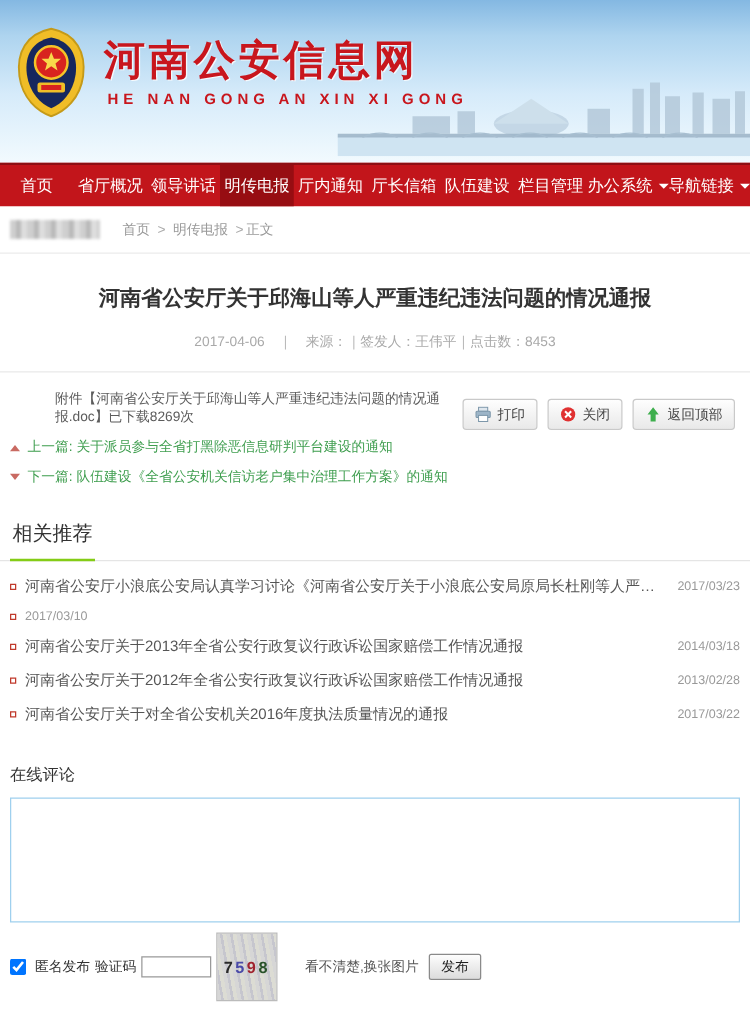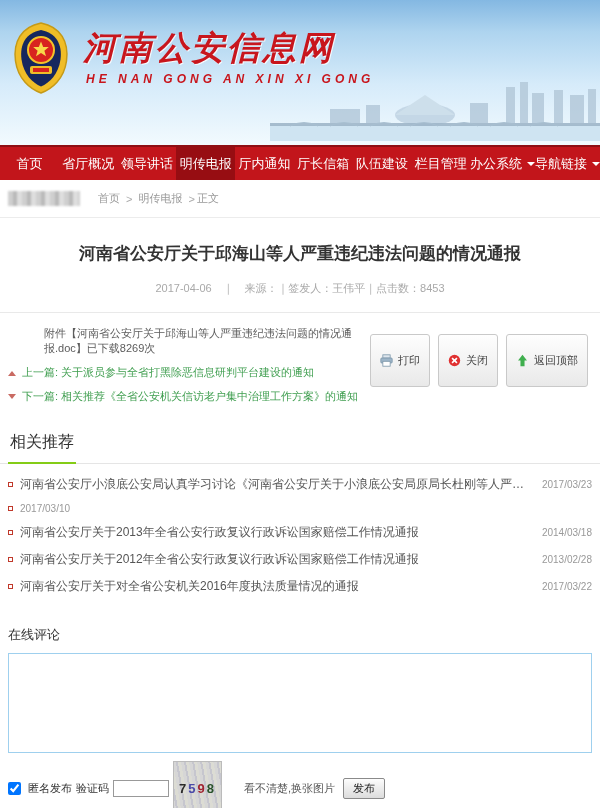--- a/index.html
+++ b/index.html
@@ -1,19 +1,19 @@
 <!DOCTYPE html>
 <html><head>
 <meta charset="utf-8">
 <style>
   html,body{margin:0;padding:0;background:#fff;width:600px;font-family:"Liberation Sans","DejaVu Sans",sans-serif;}
   *{box-sizing:border-box;}
 
   
-  .header{position:relative;height:145px;background:linear-gradient(180deg,#84b8e2 0%,#aed4ef 22%,#d6ebfa 58%,#f2fafe 100%);overflow:hidden;font-style:italic;}
+  .header{position:relative;height:130px;background:linear-gradient(180deg,#84b8e2 0%,#aed4ef 22%,#d6ebfa 58%,#f2fafe 100%);overflow:hidden;}
   .badge{position:absolute;left:10px;top:20px;}
   .site-title{position:absolute;left:83px;top:26px;color:#c8161d;font-size:33px;font-weight:bold;letter-spacing:3px;text-shadow:1px 1px 0 rgba(255,255,255,.8);}
   .site-sub{position:absolute;left:86px;top:72px;color:#c8161d;font-size:12px;font-weight:bold;letter-spacing:4px;}
   .cityscape{position:absolute;right:0;bottom:0;}
 
   
   .nav{display:flex;height:35px;background:#c2151b;border-top:2px solid #8e0f14;}
   .nav-item{flex:1;display:flex;align-items:center;justify-content:center;color:#fff;font-size:13px;cursor:pointer;white-space:nowrap;}
   .nav-item.active{background:#970d12;}
   .caret{width:0;height:0;border:4px solid transparent;border-top-color:#fff;margin-left:5px;margin-top:5px;}
@@ -29,21 +29,21 @@
   .article-meta{margin:15px 0 16px;text-align:center;font-size:11px;color:#a9a9a9;}
   .sep{border:none;border-top:1px solid #e9e9e9;margin:0;}
 
   .attach-row{display:flex;justify-content:space-between;padding:13px 8px 4px;}
   .attach-line{font-size:11px;color:#5c5c5c;margin-bottom:4px;margin-left:36px;}
   .pn-link{display:flex;align-items:center;font-size:11px;color:#3f9e4f;margin-top:9px;cursor:pointer;text-align:right;}
   .tri-up{width:0;height:0;border:4px solid transparent;border-bottom:5px solid #c96a62;margin-right:6px;margin-top:-3px;}
   .tri-down{width:0;height:0;border:4px solid transparent;border-top:5px solid #c96a62;margin-right:6px;margin-top:3px;}
 
   .toolbar{display:flex;gap:8px;align-items:flex-start;padding:8px 4px 0 0;}
-  .tool-btn{display:flex;align-items:center;gap:5px;border:1px solid #c9c9c9;border-radius:3px;background:linear-gradient(#fefefe,#e9e9e9);font-size:11px;color:#444;padding:18px 9px;cursor:pointer;white-space:nowrap;}
+  .tool-btn{display:flex;align-items:center;gap:5px;border:1px solid #c9c9c9;border-radius:3px;background:linear-gradient(#fefefe,#e9e9e9);font-size:11px;color:#444;padding:4px 9px;cursor:pointer;white-space:nowrap;}
 
   
   .related{margin-top:20px;}
   .related-head{padding:0 8px;border-bottom:1px solid #e5e5e5;}
   .related-title{display:inline-block;font-size:16px;color:#333;padding:4px 2px 9px;border-bottom:2px solid #84cc16;margin-bottom:-1px;}
   .related-list{padding:7px 8px 2px;}
   .rel-item{display:flex;align-items:center;padding:5px 0;}
   .bullet{width:5px;height:5px;border:1px solid #c0392b;background:#fff;margin-right:7px;flex:none;}
   .rel-text{flex:1;font-size:12px;color:#555;padding-right:14px;white-space:nowrap;overflow:hidden;text-overflow:ellipsis;cursor:pointer;}
   .rel-date{font-size:10px;color:#999;flex:none;}
@@ -151,21 +151,21 @@
 
 <div class="attach-row">
   <div>
     <div class="attach-line">附件【河南省公安厅关于邱海山等人严重违纪违法问题的情况通报.doc】已下载8269次</div>
     <div class="pn-link">
       <span class="tri-up"></span>
       <span>上一篇: 关于派员参与全省打黑除恶信息研判平台建设的通知</span>
     </div>
     <div class="pn-link">
       <span class="tri-down"></span>
-      <span>下一篇: 相关推荐《全省公安机关信访老户集中治理工作方案》的通知</span>
+      <span>下一篇: 队伍建设《全省公安机关信访老户集中治理工作方案》的通知</span>
     </div>
   </div>
   <div class="toolbar">
     <button class="tool-btn">
       <svg width="13" height="13" viewBox="0 0 16 16">
           <rect x="3.5" y="1" width="9" height="4" fill="#dfe7ee" stroke="#7d97aa"></rect>
           <rect x="1" y="5" width="14" height="6" rx="1" fill="#9db5c8" stroke="#7d97aa"></rect>
           <rect x="3.5" y="9" width="9" height="6" fill="#fff" stroke="#7d97aa"></rect>
         </svg>
       <span>打印</span>

